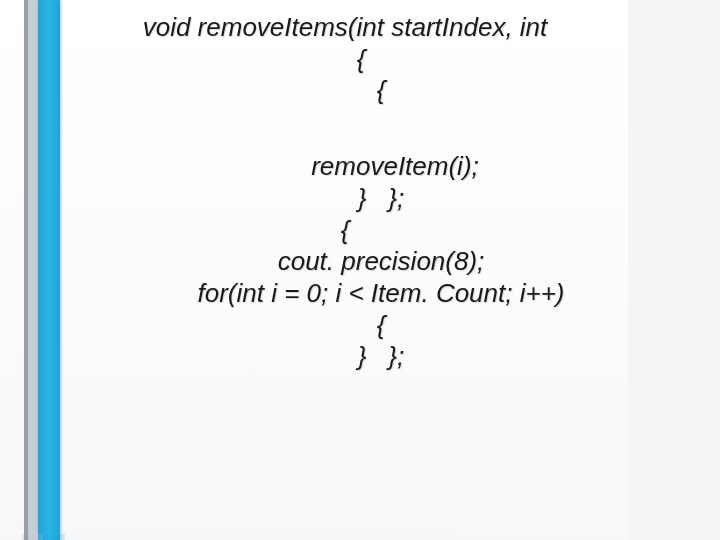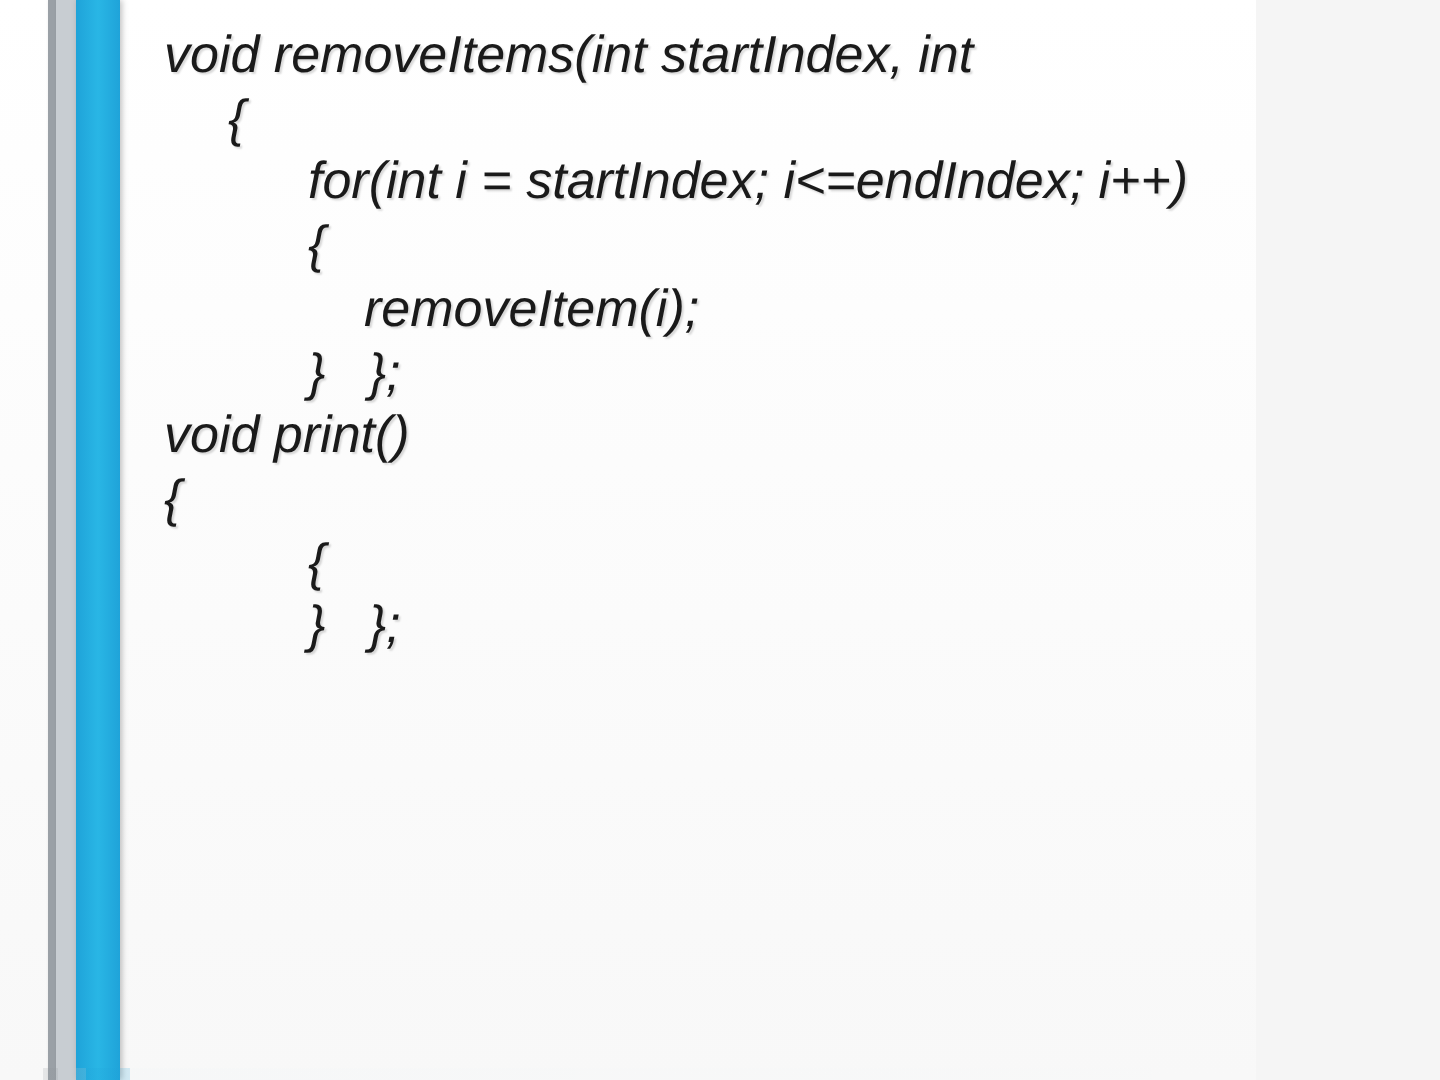--- a/index.html
+++ b/index.html
@@ -9,20 +9,21 @@
     height: 540px;
     overflow: hidden;
     background: #f5f5f5;
     font-family: Arial, Helvetica, sans-serif;
   }
   .slide {
     position: relative;
     width: 628px;
     height: 540px;
     background: linear-gradient(to bottom, #ffffff 0%, #f8f8f8 100%);
+    text-align: center;
   }
   .accent-bars {
     position: absolute;
     left: 24px;
     top: 0;
     width: 40px;
     height: 540px;
     display: flex;
     flex-direction: row;
   }
@@ -53,21 +54,21 @@
     font-size: 26px;
     line-height: 1.22;
     color: #1a1a1a;
     text-shadow: 1px 1px 1px rgba(0,0,0,0.15);
   }
   .line {
     white-space: pre;
   }
   .indent1 { padding-left: 32px; }
   .indent2 { padding-left: 72px; }
-  .indent3 { padding-left: 100px; }
+  .indent3 { padding-left: 100px; margin-top: 44px; }
   .bottom-accent {
     position: absolute;
     left: 0;
     bottom: 0;
     width: 720px;
     height: 6px;
     background: linear-gradient(to right,
       rgba(0,0,0,0) 0%,
       rgba(0,0,0,0) 3%,
       #8d9398 3%,
@@ -88,25 +89,25 @@
 
   <div class="accent-bars">
     <div class="bar bar1"></div>
     <div class="bar bar2"></div>
     <div class="bar bar3"></div>
   </div>
 
   <div class="content">
     <div class="line">void removeItems(int startIndex, int</div>
     <div class="line indent1">{</div>
-    <div class="line indent2">for(int i = startIndex; i&lt;=endIndex; i++)</div>
     <div class="line indent2">{</div>
     <div class="line indent3">removeItem(i);</div>
     <div class="line indent2">}   };</div>
-    <div class="line">void print()</div>
     <div class="line">{</div>
+    <div class="line indent2">cout. precision(8);</div>
+    <div class="line indent2">for(int i = 0; i &lt; Item. Count; i++)</div>
     <div class="line indent2">{</div>
     <div class="line indent2">}   };</div>
   </div>
 
   <div class="bottom-accent"></div>
 
 </div>
 
 </body></html>

